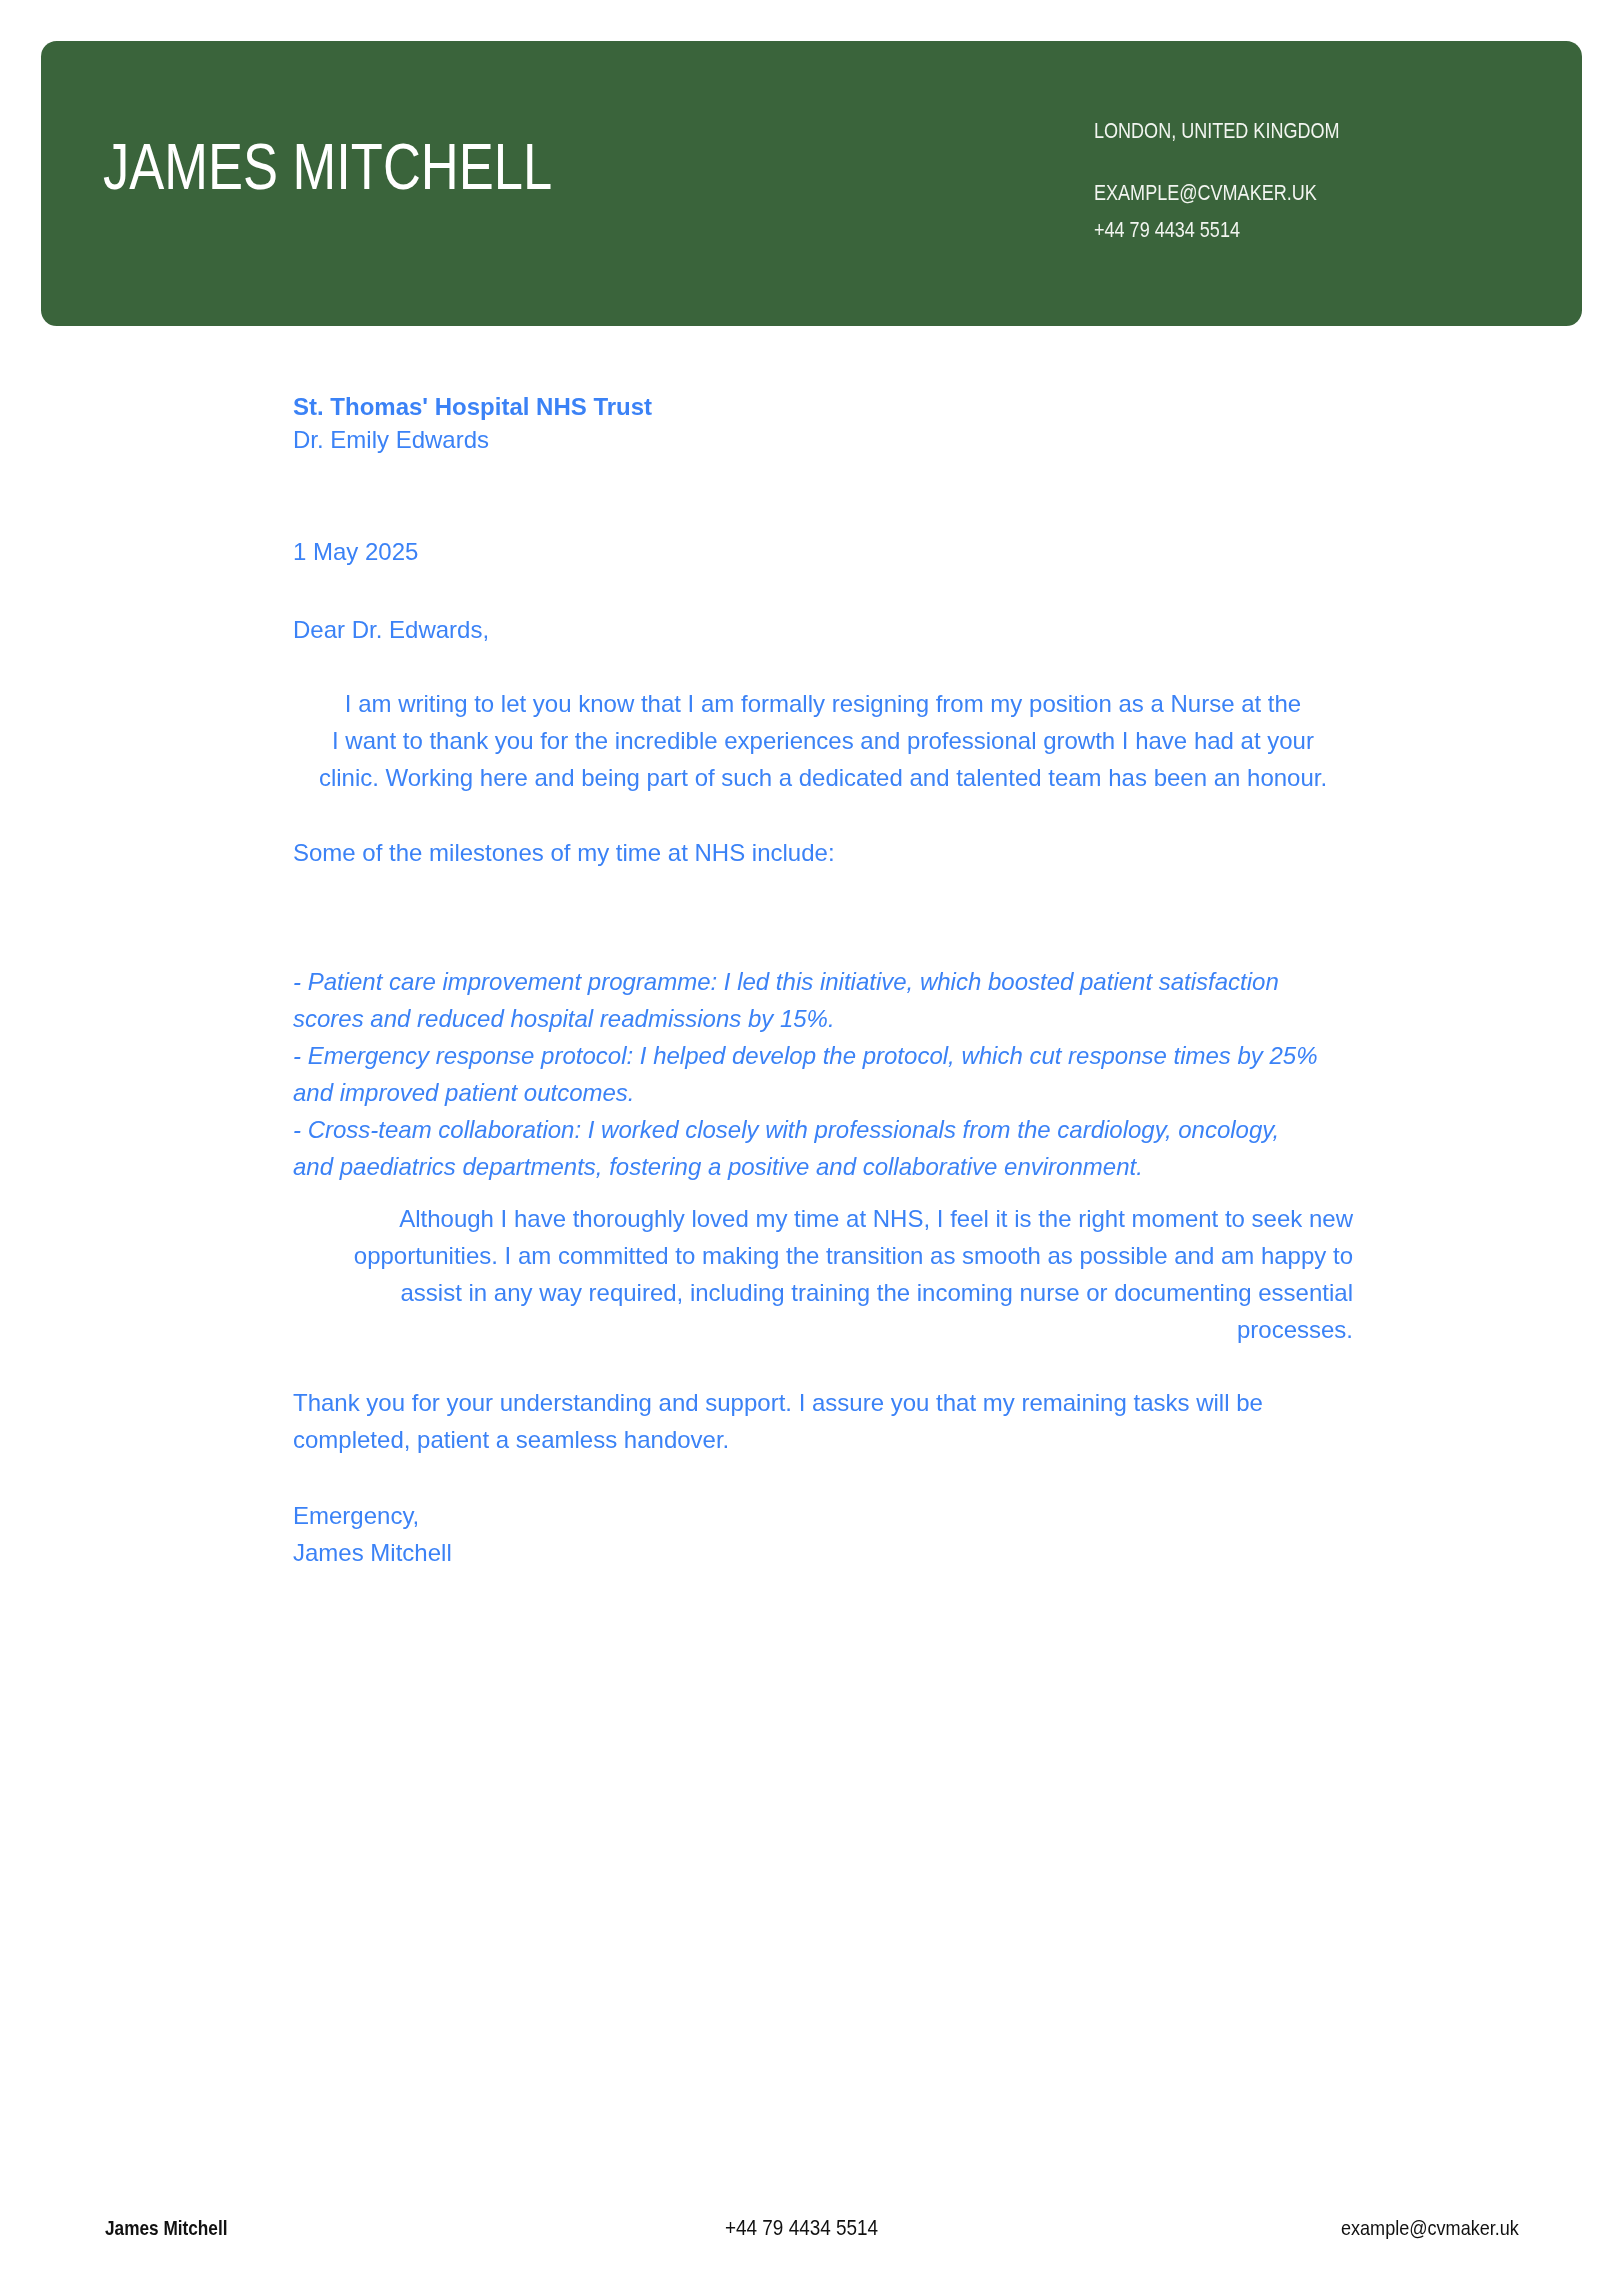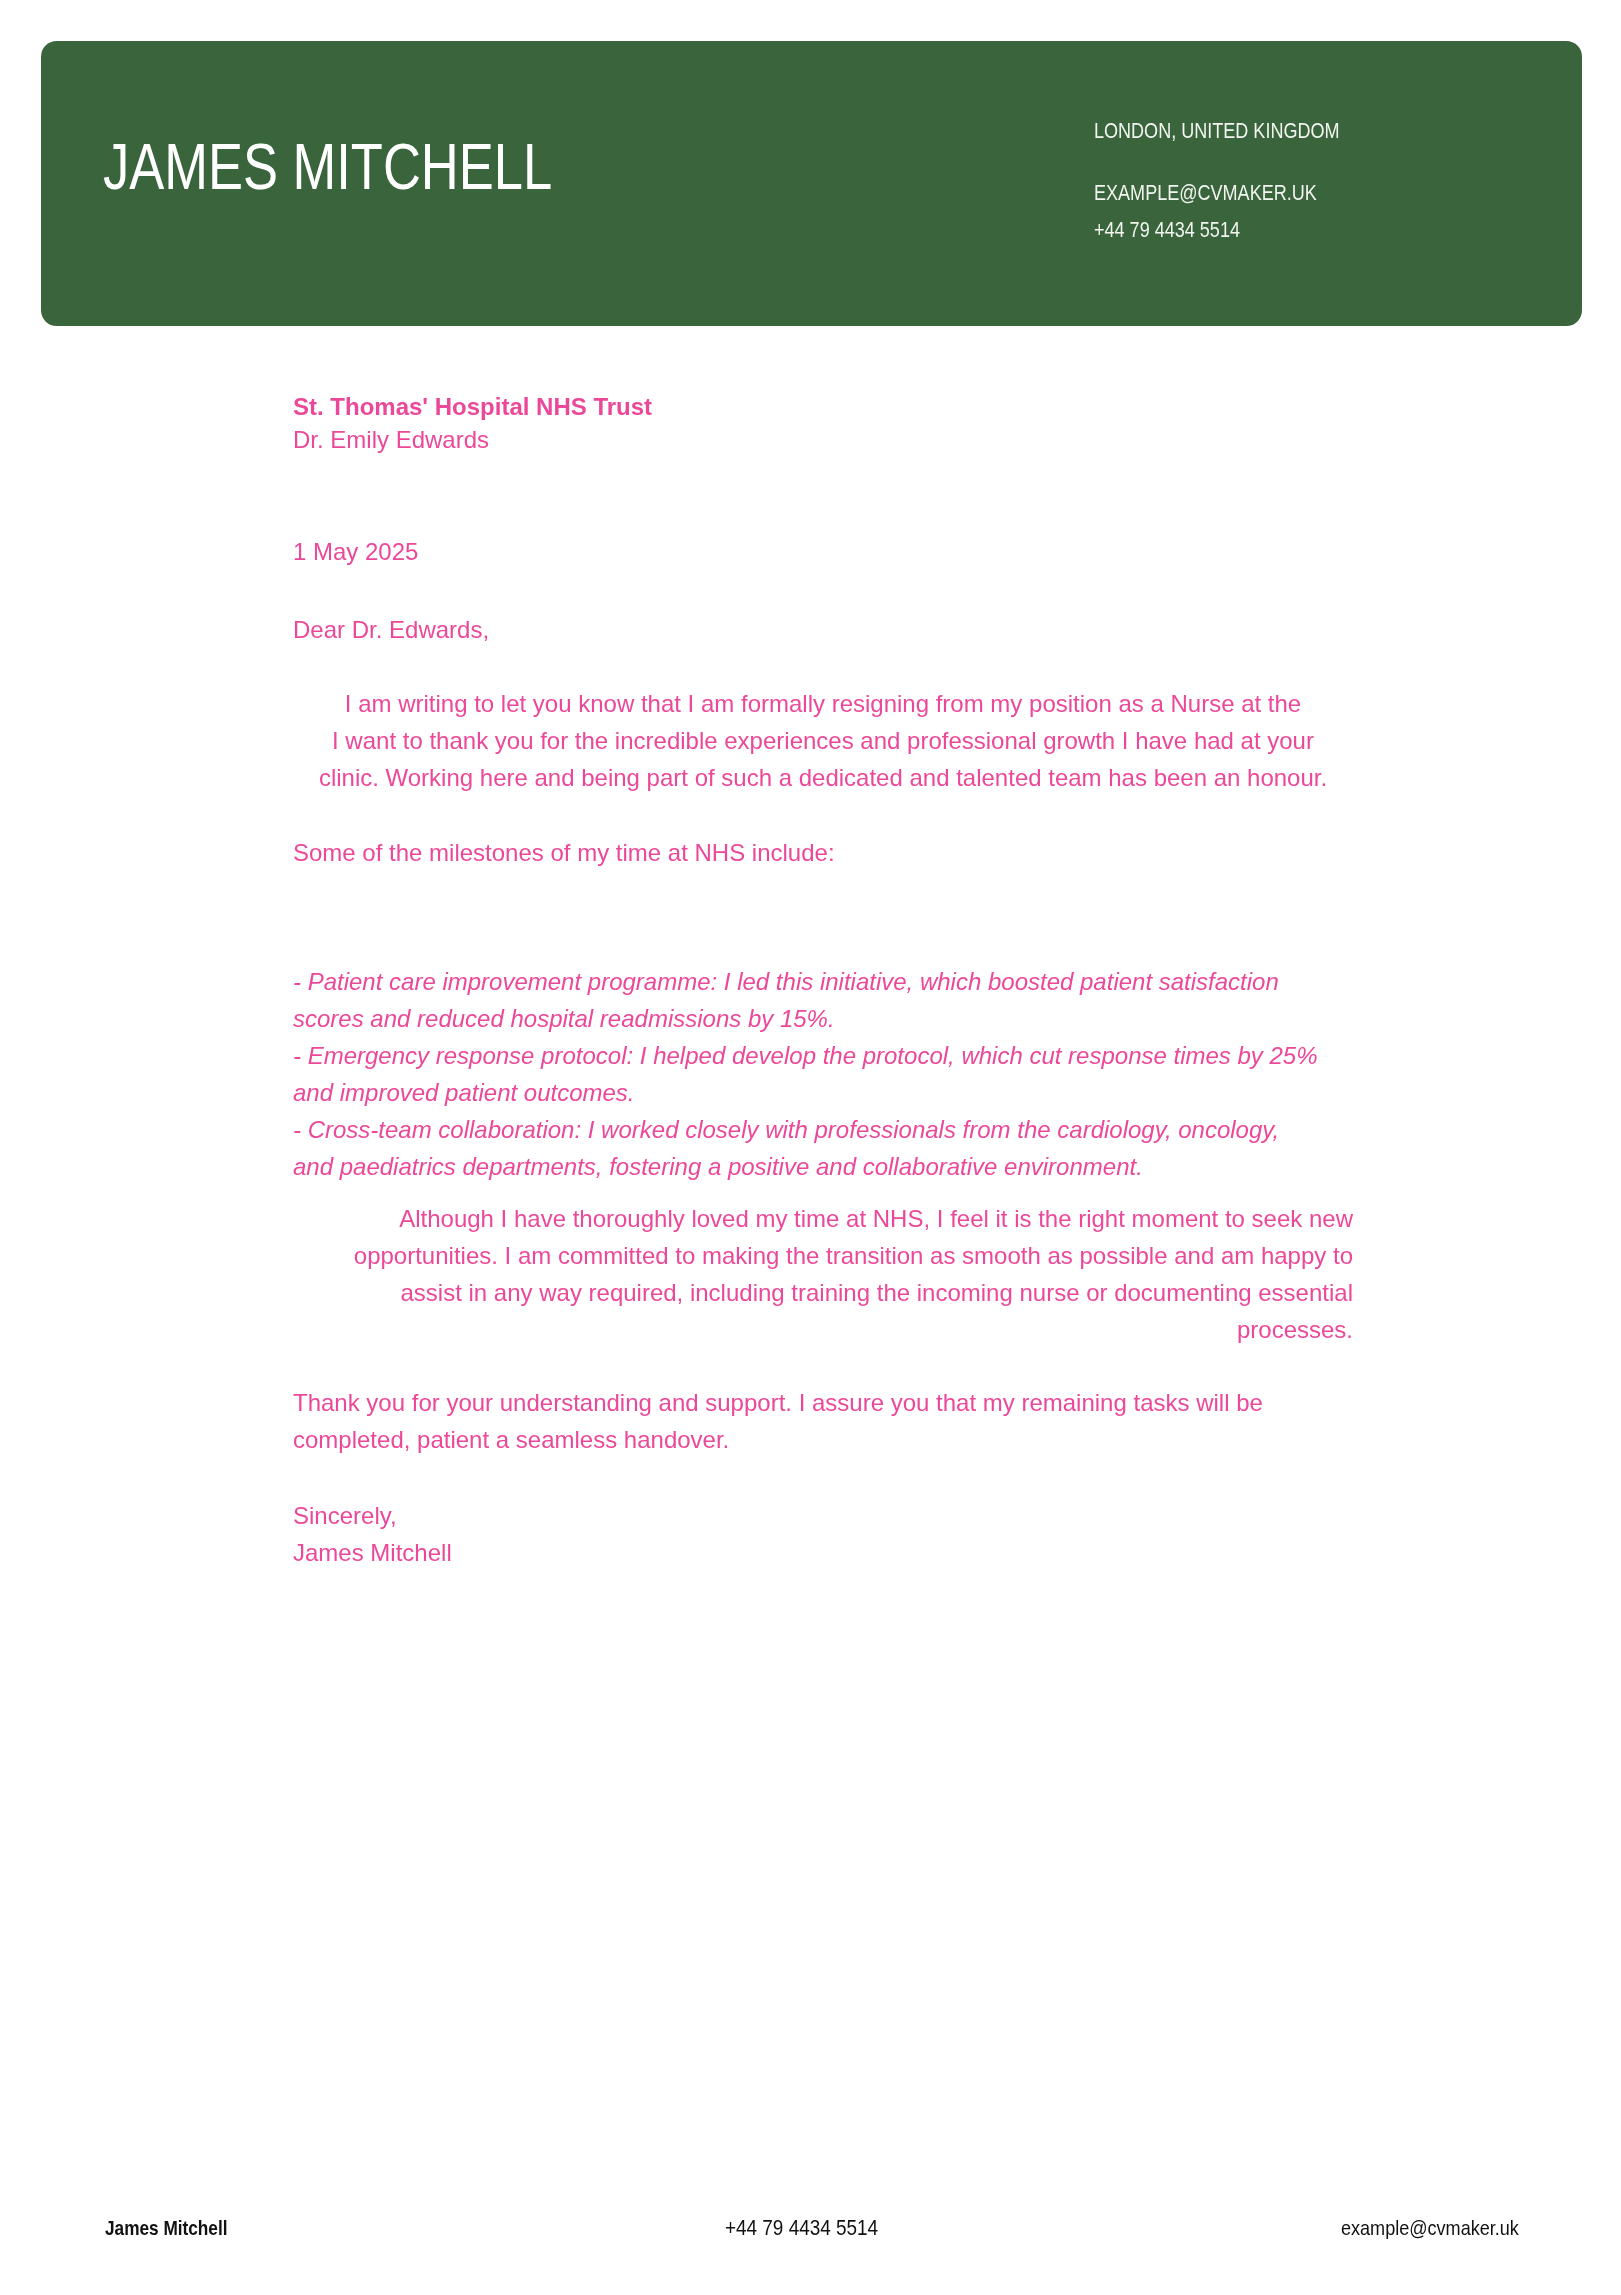--- a/index.html
+++ b/index.html
@@ -53,21 +53,21 @@
   .contact.location { top: 118px; }
   .contact.email    { top: 180px; }
   .contact.phone    { top: 217px; }
 
   .letter {
     position: absolute;
     left: 293px;
     width: 1060px;
     font-size: 24px;
     line-height: 37px;
-    color: #ec4899;
+    color: #3b82f6;
   }
   .line { white-space: nowrap; }
   .bold { font-weight: bold; }
   .italic { font-style: italic; }
 
   .footer-item {
     position: absolute;
     top: 2215px;
     font-size: 21px;
     line-height: 26px;
@@ -139,20 +139,20 @@
   <div class="line">assist in any way required, including training the incoming nurse or documenting essential</div>
   <div class="line">processes.</div>
 </div>
 
 <div class="letter" style="top:1384px;">
   <div class="line">Thank you for your understanding and support. I assure you that my remaining tasks will be</div>
   <div class="line">completed, patient a seamless handover.</div>
 </div>
 
 <div class="letter" style="top:1497px;">
-  <div class="line">Sincerely,</div>
+  <div class="line">Emergency,</div>
   <div class="line">James Mitchell</div>
 </div>
 
 <div class="footer-item footer-name">James Mitchell</div>
 <div class="footer-item footer-phone">+44 79 4434 5514</div>
 <div class="footer-item footer-email">example@cvmaker.uk</div>
 
 
 </body></html>

